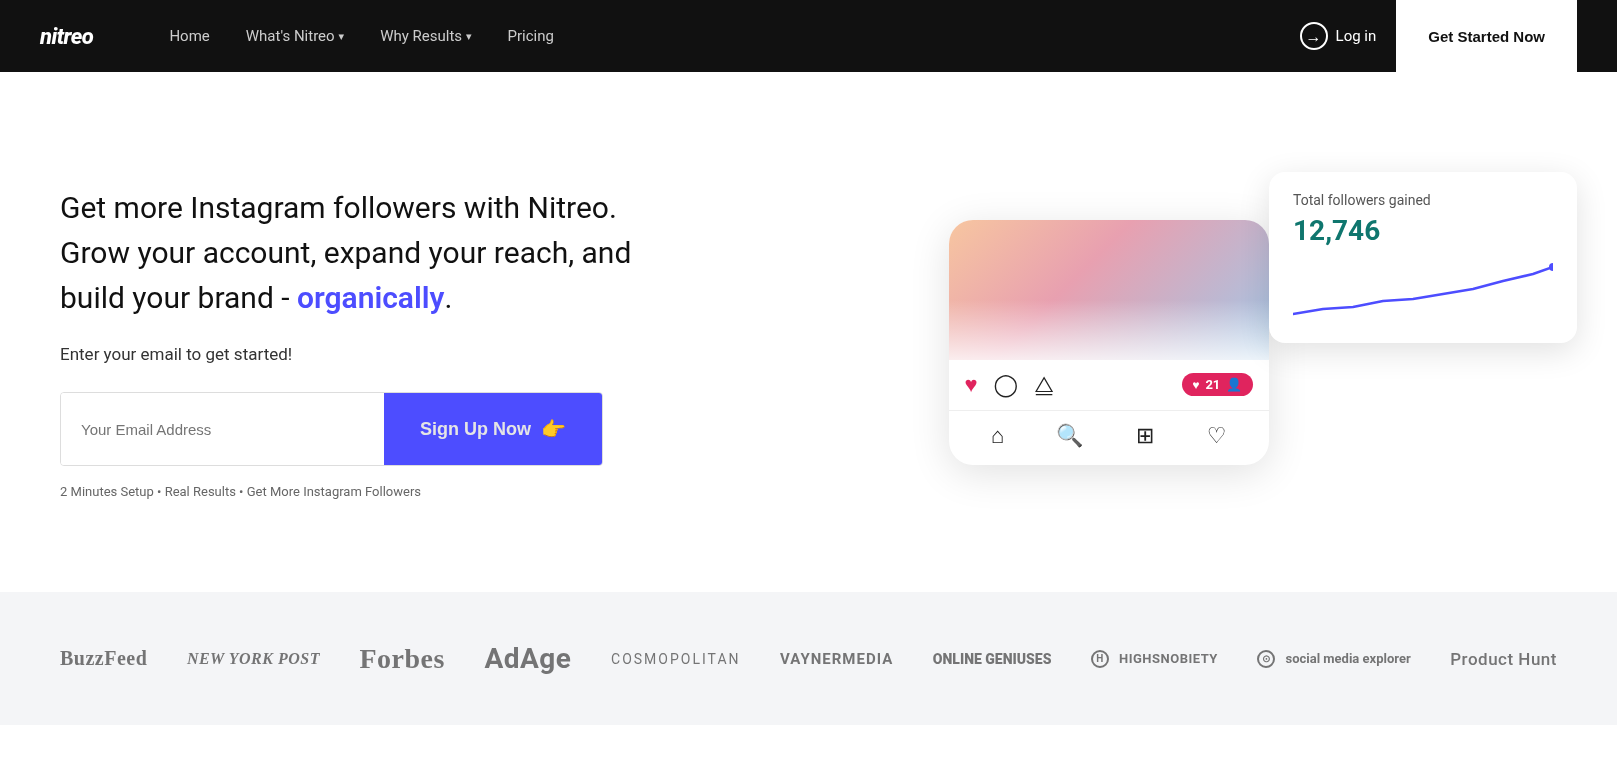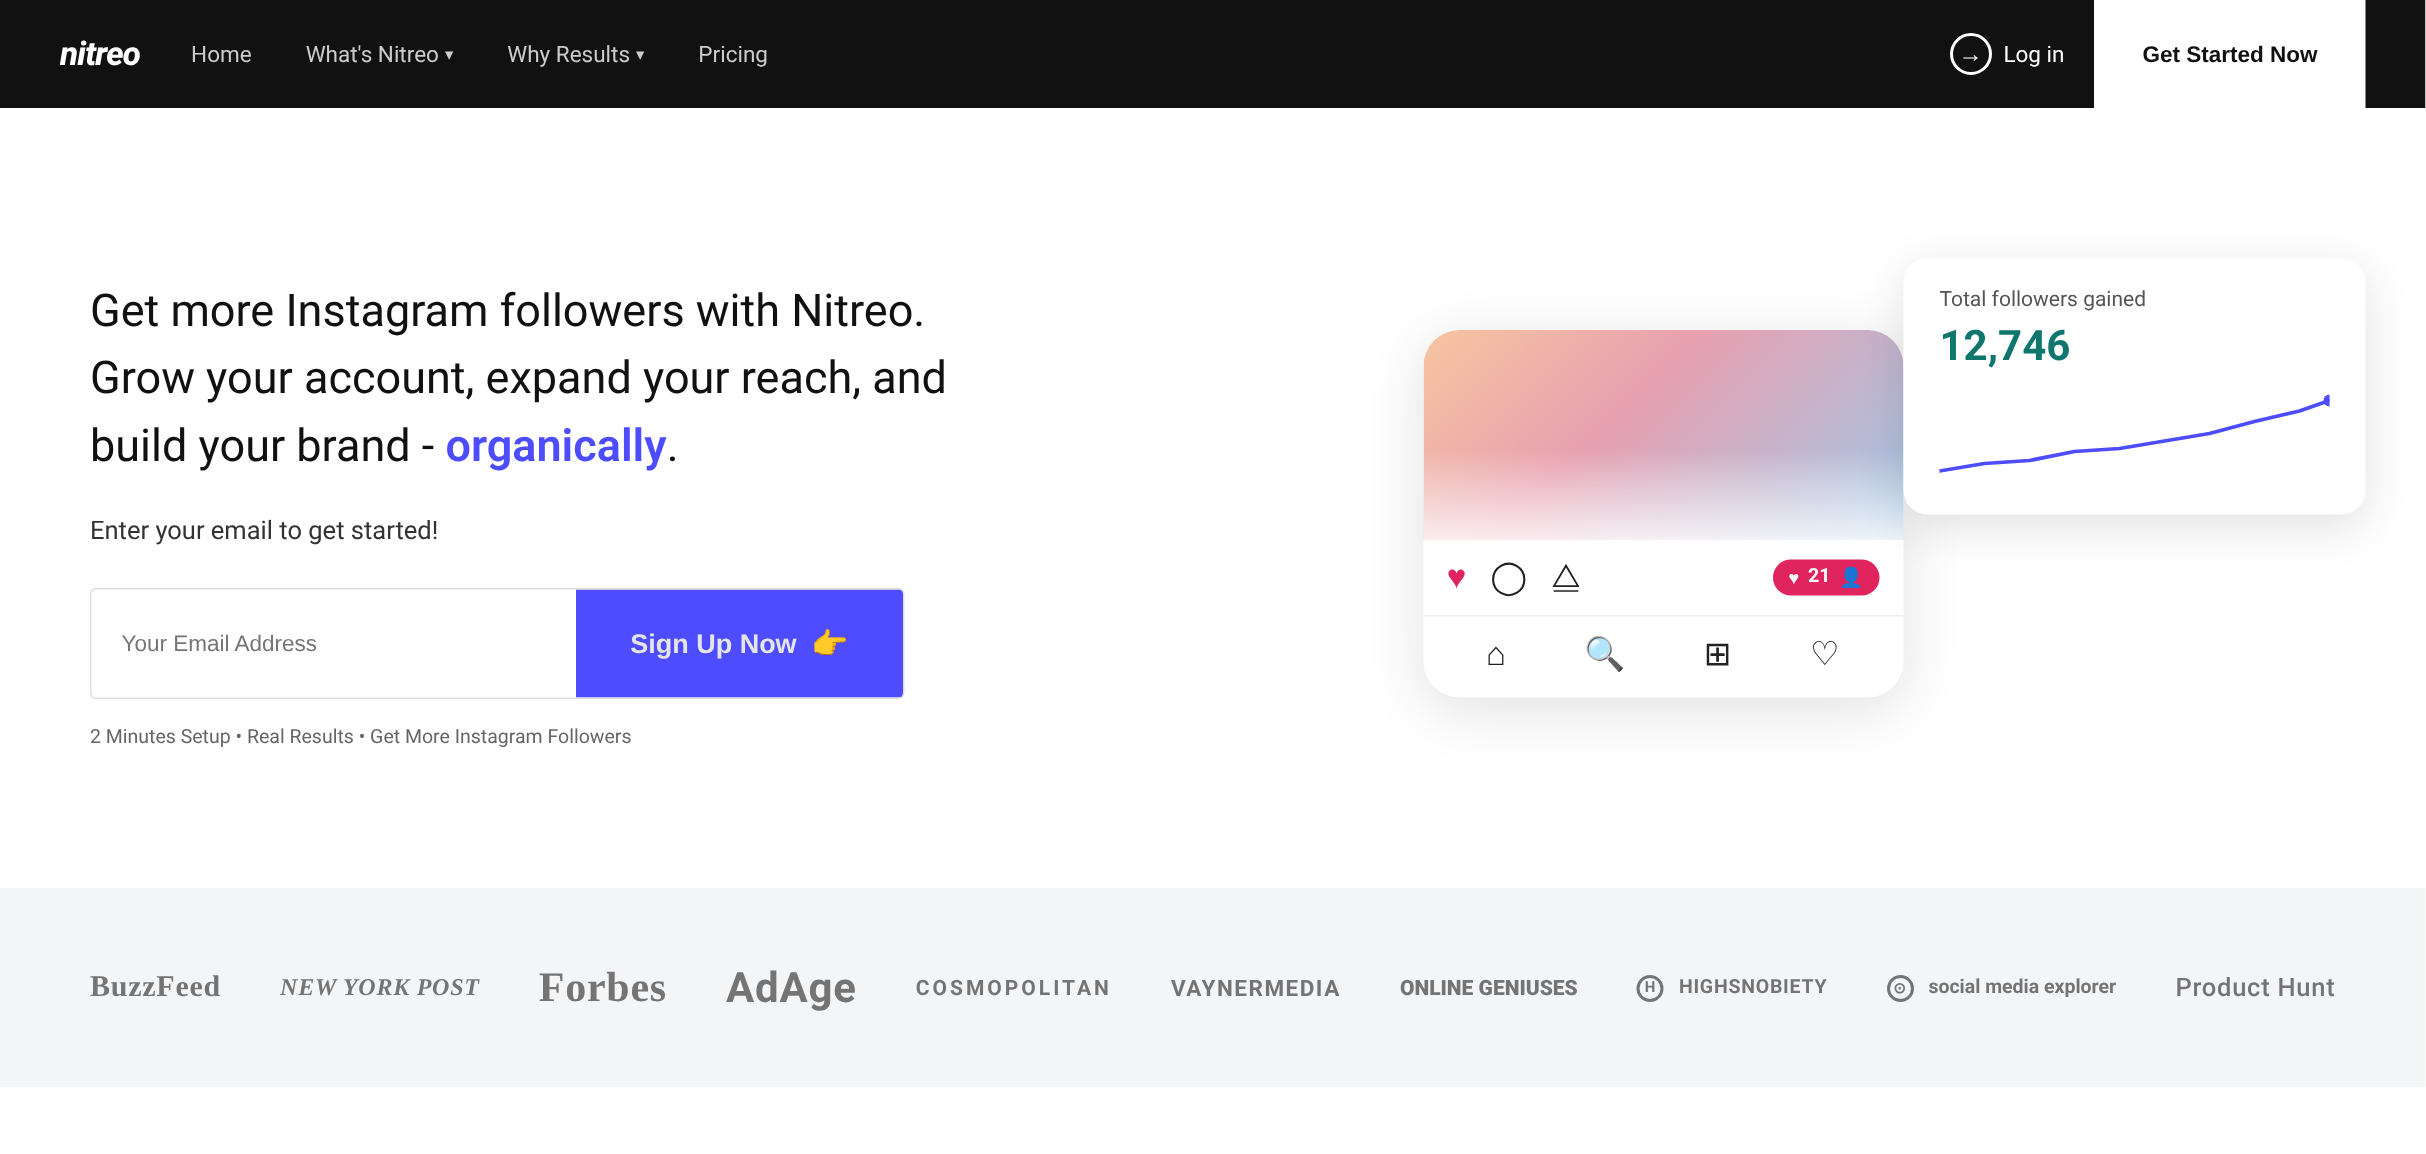--- a/index.html
+++ b/index.html
@@ -13,21 +13,21 @@
       padding: 0 40px;
       height: 72px;
       position: relative;
       z-index: 10;
     }
     .nav-logo {
       font-size: 22px;
       font-weight: 800;
       color: #fff;
       font-style: italic;
-      margin-right: 20px;
+      margin-right: 62px;
       letter-spacing: -0.5px;
     }
     .nav-links {
       display: flex;
       align-items: center;
       gap: 8px;
       flex: 1;
     }
     .nav-link {
       color: #ccc;
@@ -248,21 +248,21 @@
       letter-spacing: 0.5px;
       opacity: 0.8;
       display: flex;
       align-items: center;
       gap: 6px;
     }
     .brand-buzzfeed { font-family: 'Georgia', serif; font-style: normal; font-weight: 900; }
     .brand-nypost { font-style: italic; font-family: 'Georgia', serif; font-size: 16px; }
     .brand-forbes { font-family: 'Georgia', serif; font-size: 28px; font-weight: 800; }
     .brand-adage { font-size: 28px; }
-    .brand-cosmo { font-size: 14px; letter-spacing: 2px; font-weight: 700; }
+    .brand-cosmo { font-size: 14px; letter-spacing: 2px; font-weight: 400; }
     .brand-vayner { font-size: 15px; letter-spacing: 1px; font-weight: 700; }
     .brand-online { font-size: 14px; font-weight: 900; letter-spacing: 0; }
     .brand-highsnobiety { font-size: 13px; letter-spacing: 0.5px; }
     .brand-social { font-size: 13px; letter-spacing: 0; }
     .brand-producthunt { font-size: 17px; font-weight: 500; }
   </style>
 </head>
 <body>
 
 <nav>

